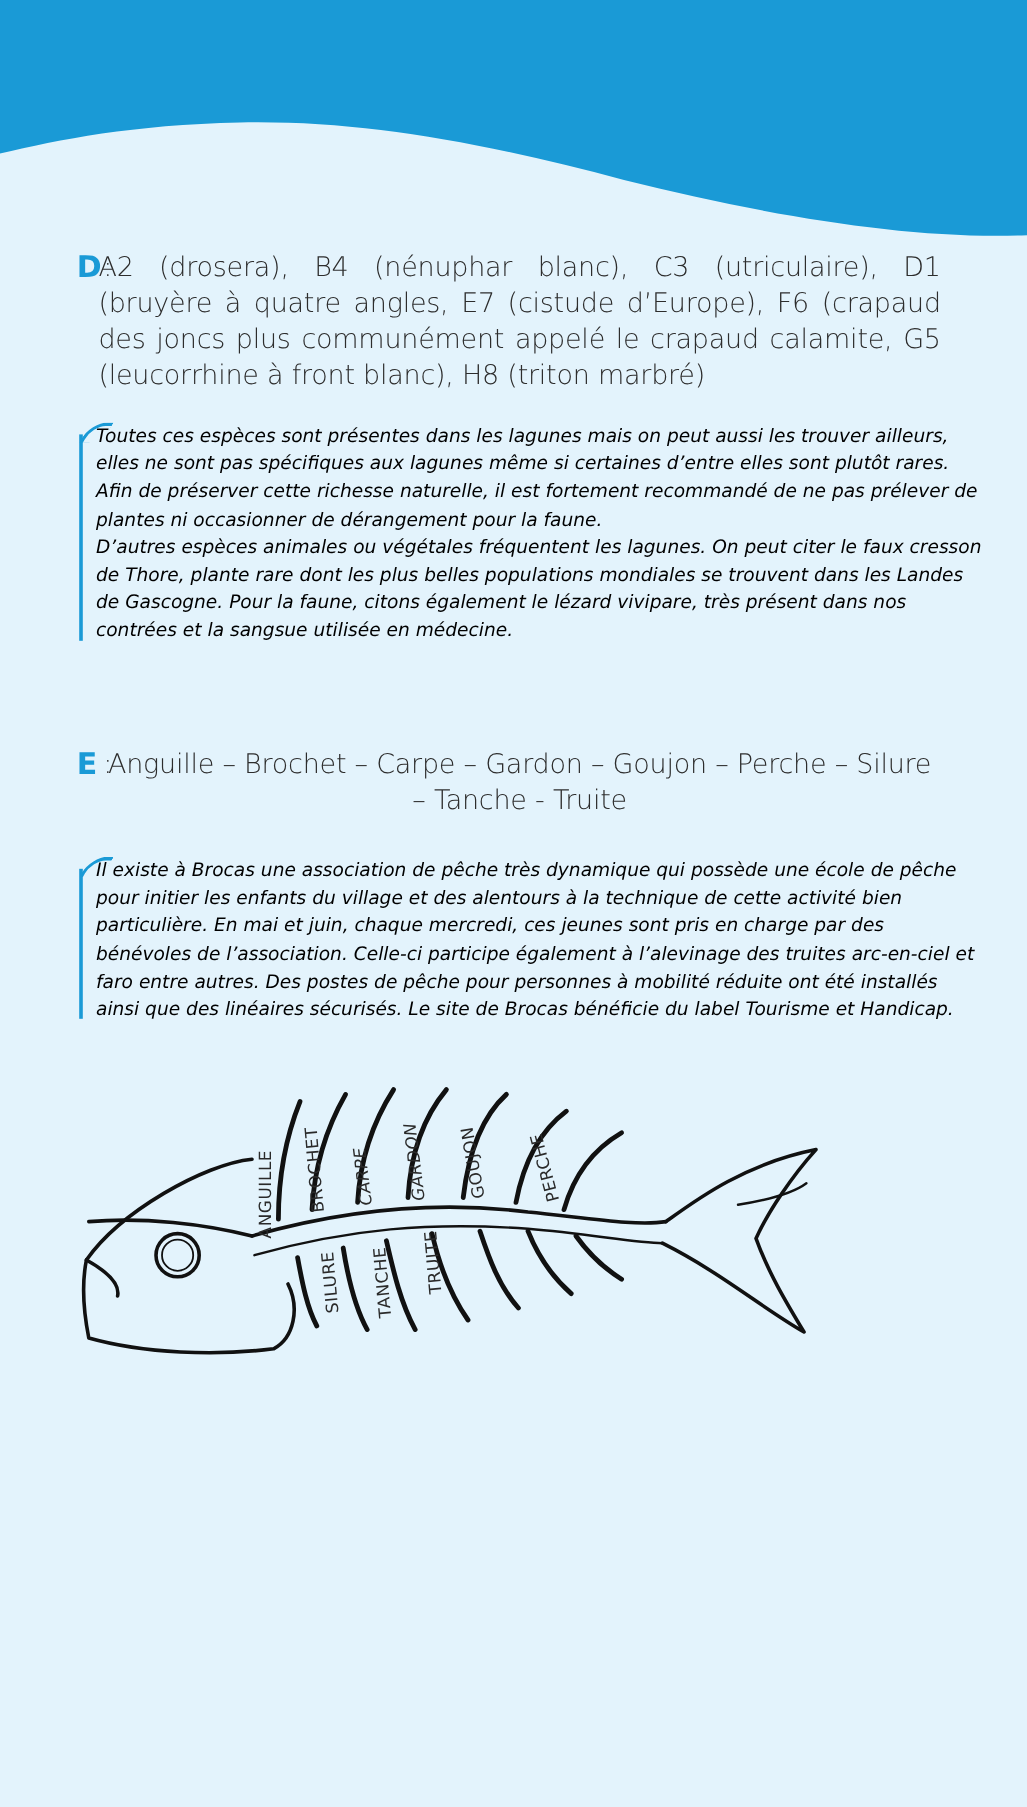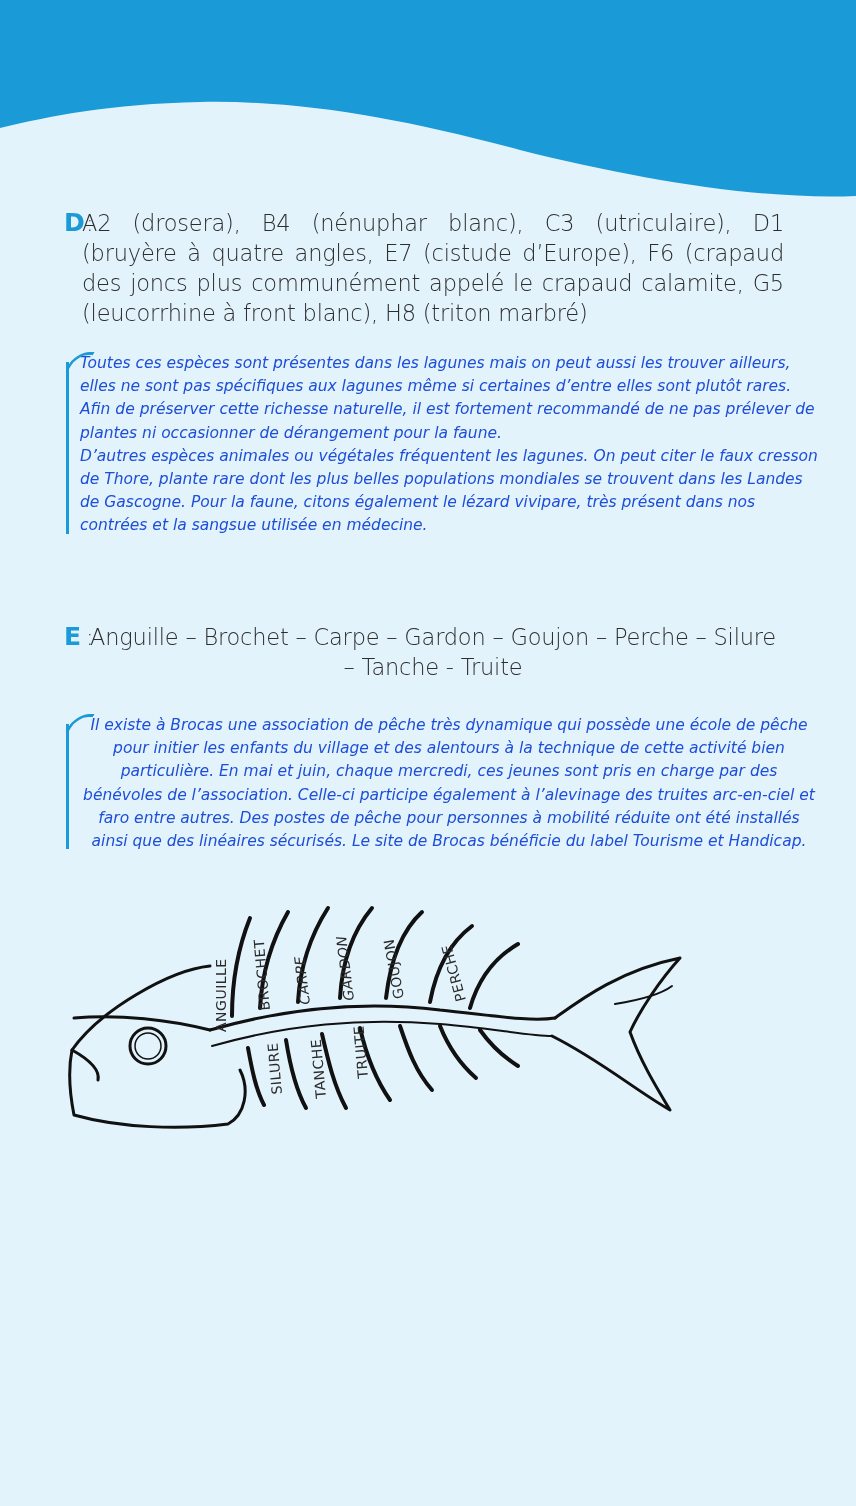--- a/index.html
+++ b/index.html
@@ -50,21 +50,21 @@
       text-align: justify;
     }
     .note {
       position: absolute;
       left: 66px;
       width: 738px;
       padding-left: 14px;
       font-style: italic;
       font-size: 15.5px;
       line-height: 23.2px;
-      color: #1d4ed8;
+      color: #000000;
       font-weight: 300;
     }
     .note .bar {
       position: absolute;
       left: 0;
       top: 10px;
       bottom: 4px;
       width: 3px;
       background: #1a9ad6;
     }
@@ -120,21 +120,21 @@
   </div>
 </section>
 
 <section>
   <div class="answer" style="top:622px;">
     <span class="letter">E</span>
     <span class="colon">:</span>
     <div class="body-text" style="text-align:center;">Anguille – Brochet – Carpe – Gardon – Goujon – Perche – Silure – Tanche - Truite</div>
   </div>
 
-  <div class="note" style="top:714px;text-align:center;">
+  <div class="note" style="top:714px;">
     <span class="hook"></span>
     <span class="bar"></span>
     <p>Il existe à Brocas une association de pêche très dynamique qui possède une école de pêche pour initier les enfants du village et des alentours à la technique de cette activité bien particulière. En mai et juin, chaque mercredi, ces jeunes sont pris en charge par des bénévoles de l’association. Celle-ci participe également à l’alevinage des truites arc-en-ciel et faro entre autres. Des postes de pêche pour personnes à mobilité réduite ont été installés ainsi que des linéaires sécurisés. Le site de Brocas bénéficie du label Tourisme et Handicap.</p>
   </div>
 </section>
 
 <svg class="fish" viewBox="0 0 640 250">
   <g fill="none" stroke="#111" stroke-width="3" stroke-linejoin="round" stroke-linecap="round">
 
     <path d="M150,66 C110,70 40,110 12,150 C8,170 10,195 14,215 C60,228 120,230 168,224 C185,215 190,190 180,170"></path>

